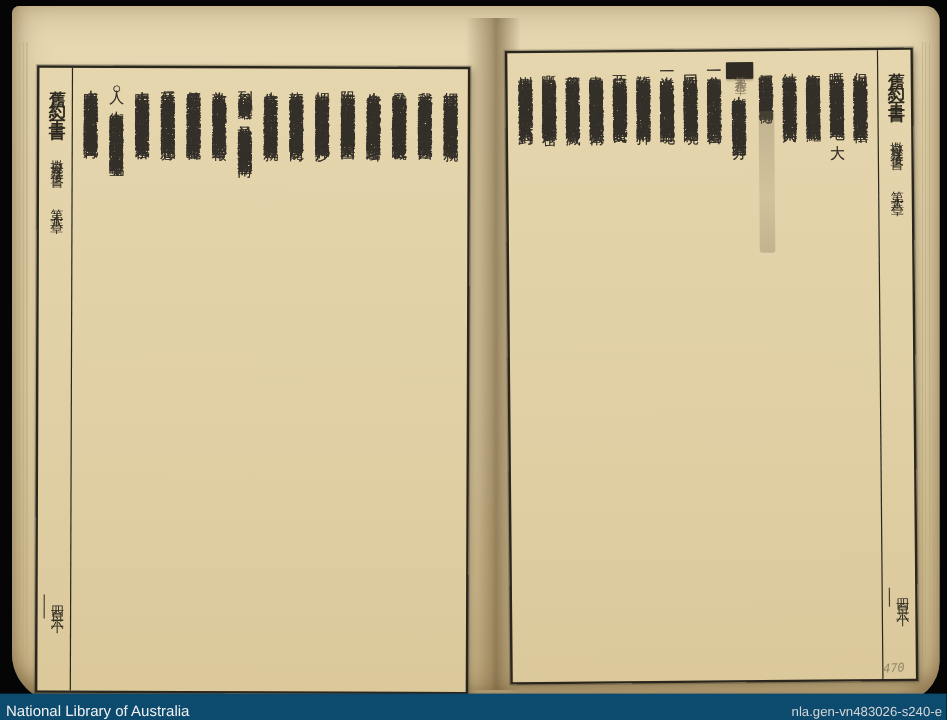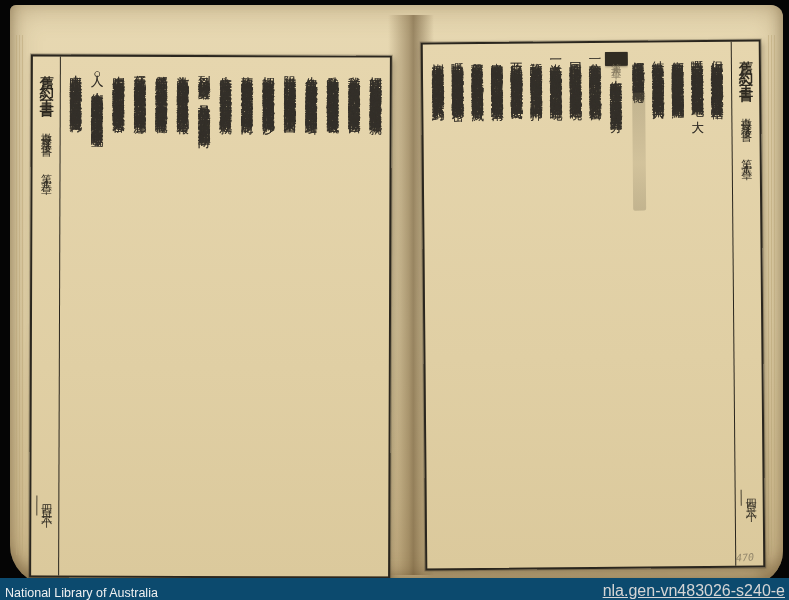--- a/index.html
+++ b/index.html
@@ -43,21 +43,21 @@
   .ink-smudge{display:inline-block;width:13px;height:118px;margin-top:10px;border-radius:2px;
         background:linear-gradient(180deg,rgba(110,100,75,.30),rgba(130,118,88,.18) 60%,rgba(110,100,75,.28));}
   
   .pencil{position:absolute;font-family:"DejaVu Sans Mono",monospace;font-style:italic;
         font-size:10px;color:#6e6552;opacity:.65;transform:rotate(-4deg);}
   
   #bottom-bar{position:absolute;left:0;bottom:0;width:789px;height:22px;background:#0c4a6e;
         display:flex;justify-content:space-between;align-items:flex-end;
         font-family:"Liberation Sans","DejaVu Sans",sans-serif;}
   #bar-left{color:#f1f1f1;font-size:12.5px;margin-left:5px;}
-  #bar-right{color:#d5d5d5;font-size:16px;margin-right:4px;text-decoration:underline;}
+  #bar-right{color:#d5d5d5;font-size:11px;margin-right:4px;}
 </style>
 </head>
 <body>
 
 <div id="photo">
 
   <div id="book">
     <div class="edge-lines" id="edge-left"></div>
     <div class="edge-lines" id="edge-right"></div>
     <div id="gutter"></div>

